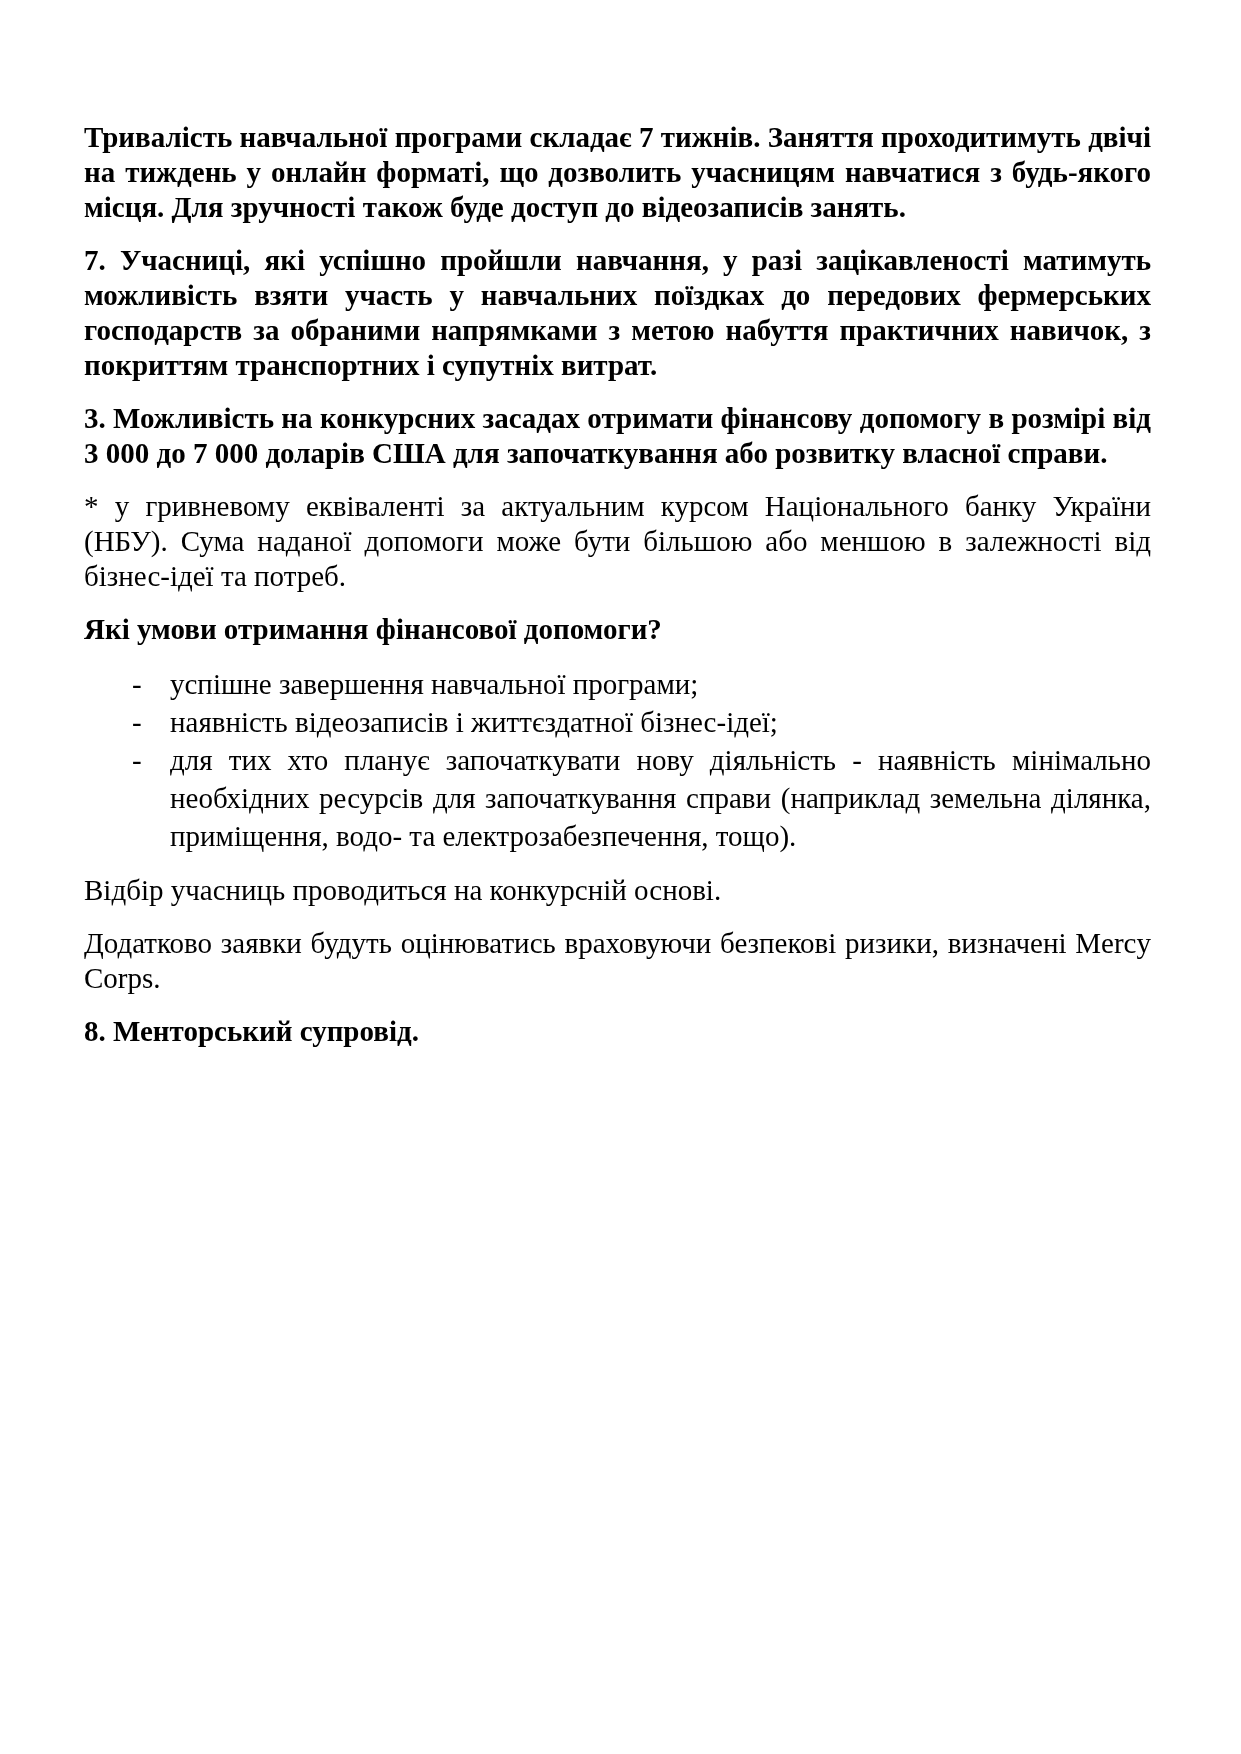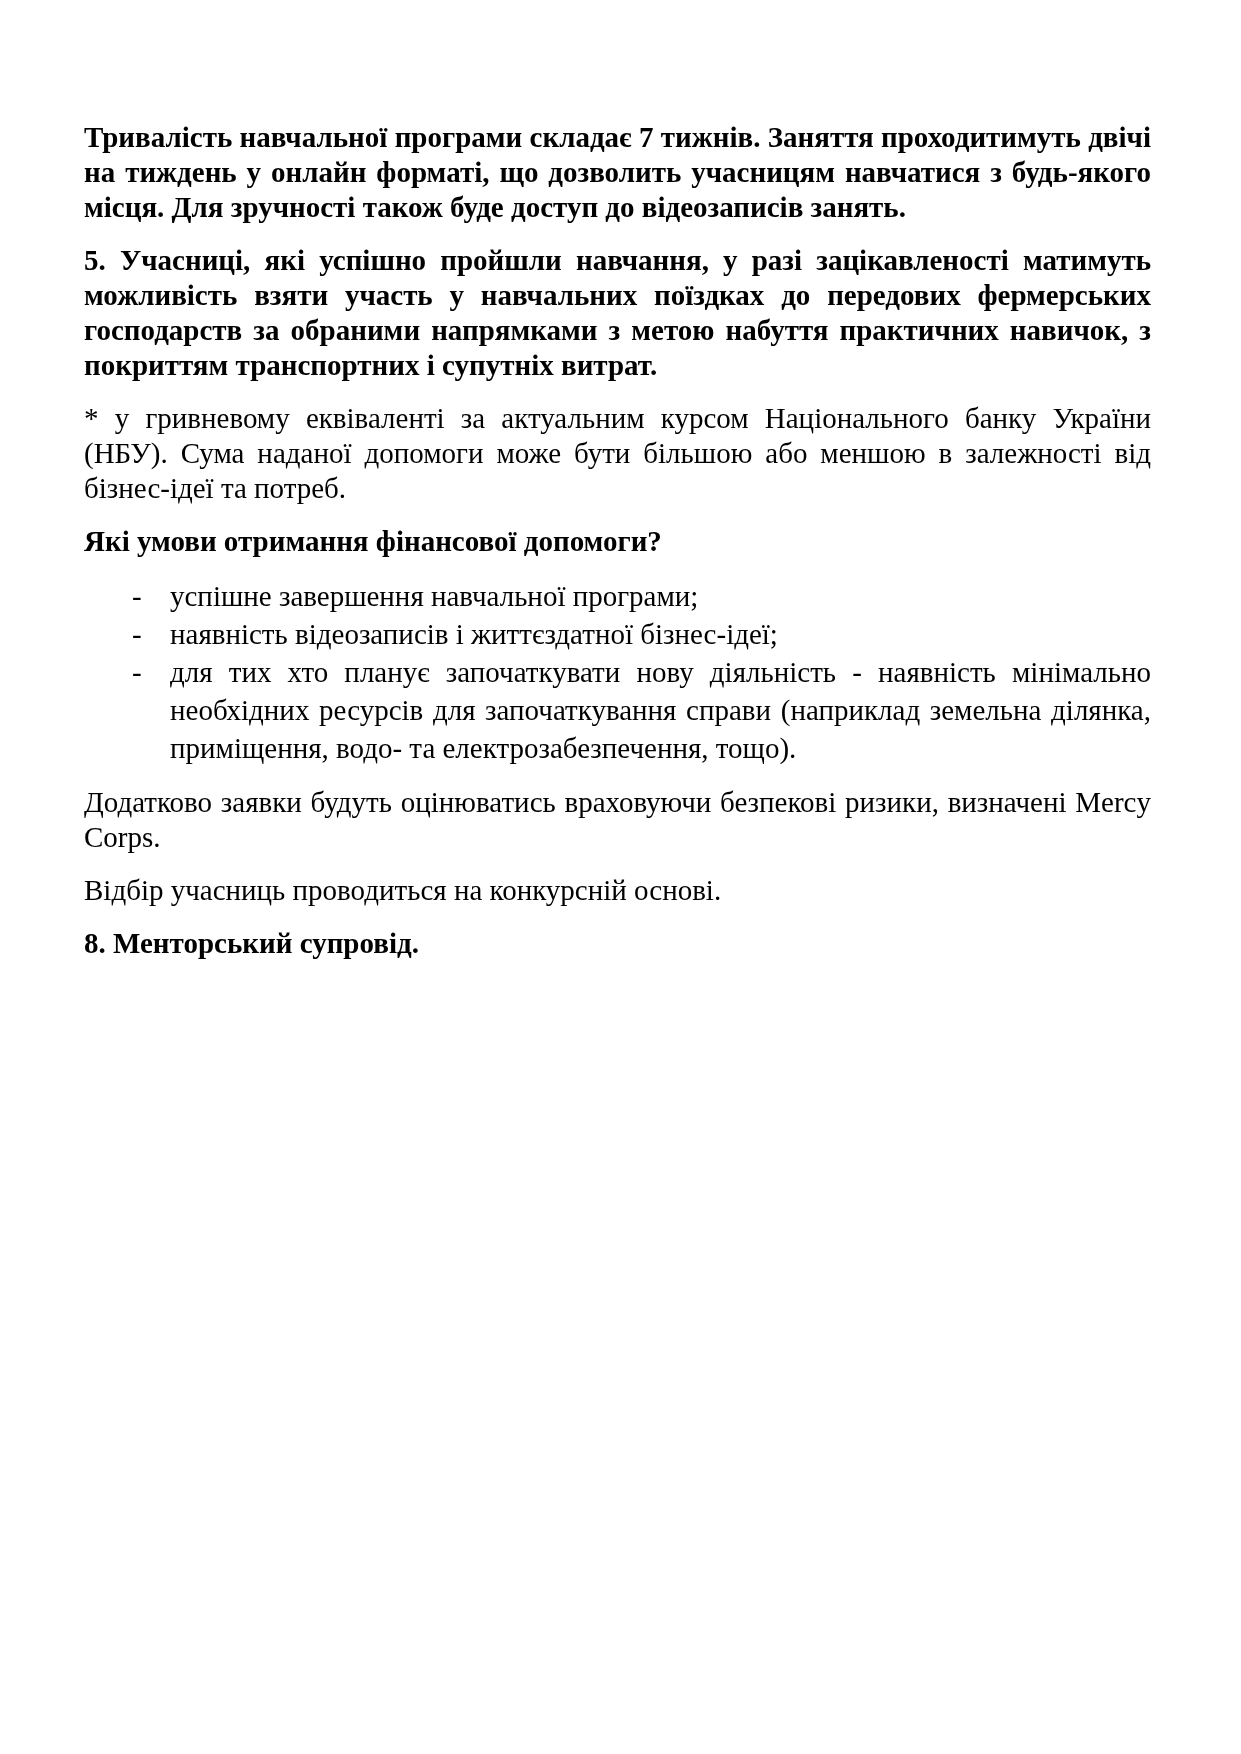--- a/index.html
+++ b/index.html
@@ -45,43 +45,44 @@
   }
 </style>
 </head>
 <body>
 
 <div class="page">
 
   <p class="para bold">Тривалість навчальної програми складає 7 тижнів. Заняття проходитимуть двічі на тиждень у онлайн форматі, що дозволить учасницям навчатися з будь-якого місця. Для зручності також буде доступ до відеозаписів занять.</p>
 
 
-  <p class="para bold">5. Учасниці, які успішно пройшли навчання, у разі зацікавленості матимуть можливість взяти участь у навчальних поїздках до передових фермерських господарств за обраними напрямками з метою набуття практичних навичок, з покриттям транспортних і супутніх витрат.</p>
+  <p class="para bold">7. Учасниці, які успішно пройшли навчання, у разі зацікавленості матимуть можливість взяти участь у навчальних поїздках до передових фермерських господарств за обраними напрямками з метою набуття практичних навичок, з покриттям транспортних і супутніх витрат.</p>
 
+  <p class="para bold">3. Можливість на конкурсних засадах отримати фінансову допомогу в розмірі від 3 000 до 7 000 доларів США для започаткування або розвитку власної справи.</p>
 
   <p class="para italic">* у гривневому еквіваленті за актуальним курсом Національного банку України (НБУ). Сума наданої допомоги може бути більшою або меншою в залежності від бізнес-ідеї та потреб.</p>
 
   <p class="para bold">Які умови отримання фінансової допомоги?</p>
 
   <ul class="doc-list">
     <li>
       <span class="marker">-</span>
       <span>успішне завершення навчальної програми;</span>
     </li>
     <li>
       <span class="marker">-</span>
       <span>наявність відеозаписів і життєздатної бізнес-ідеї;</span>
     </li>
     <li>
       <span class="marker">-</span>
       <span>для тих хто планує започаткувати нову діяльність - наявність мінімально необхідних ресурсів для започаткування справи (наприклад земельна ділянка, приміщення, водо- та електрозабезпечення, тощо).</span>
     </li>
   </ul>
 
+  <p class="para">Відбір учасниць проводиться на конкурсній основі.</p>
+
   <p class="para">Додатково заявки будуть оцінюватись враховуючи безпекові ризики, визначені Mercy Corps.</p>
-
-  <p class="para">Відбір учасниць проводиться на конкурсній основі.</p>
 
   <p class="para bold">8. Менторський супровід.</p>
 
 
 
 </div>
 
 </body></html>

